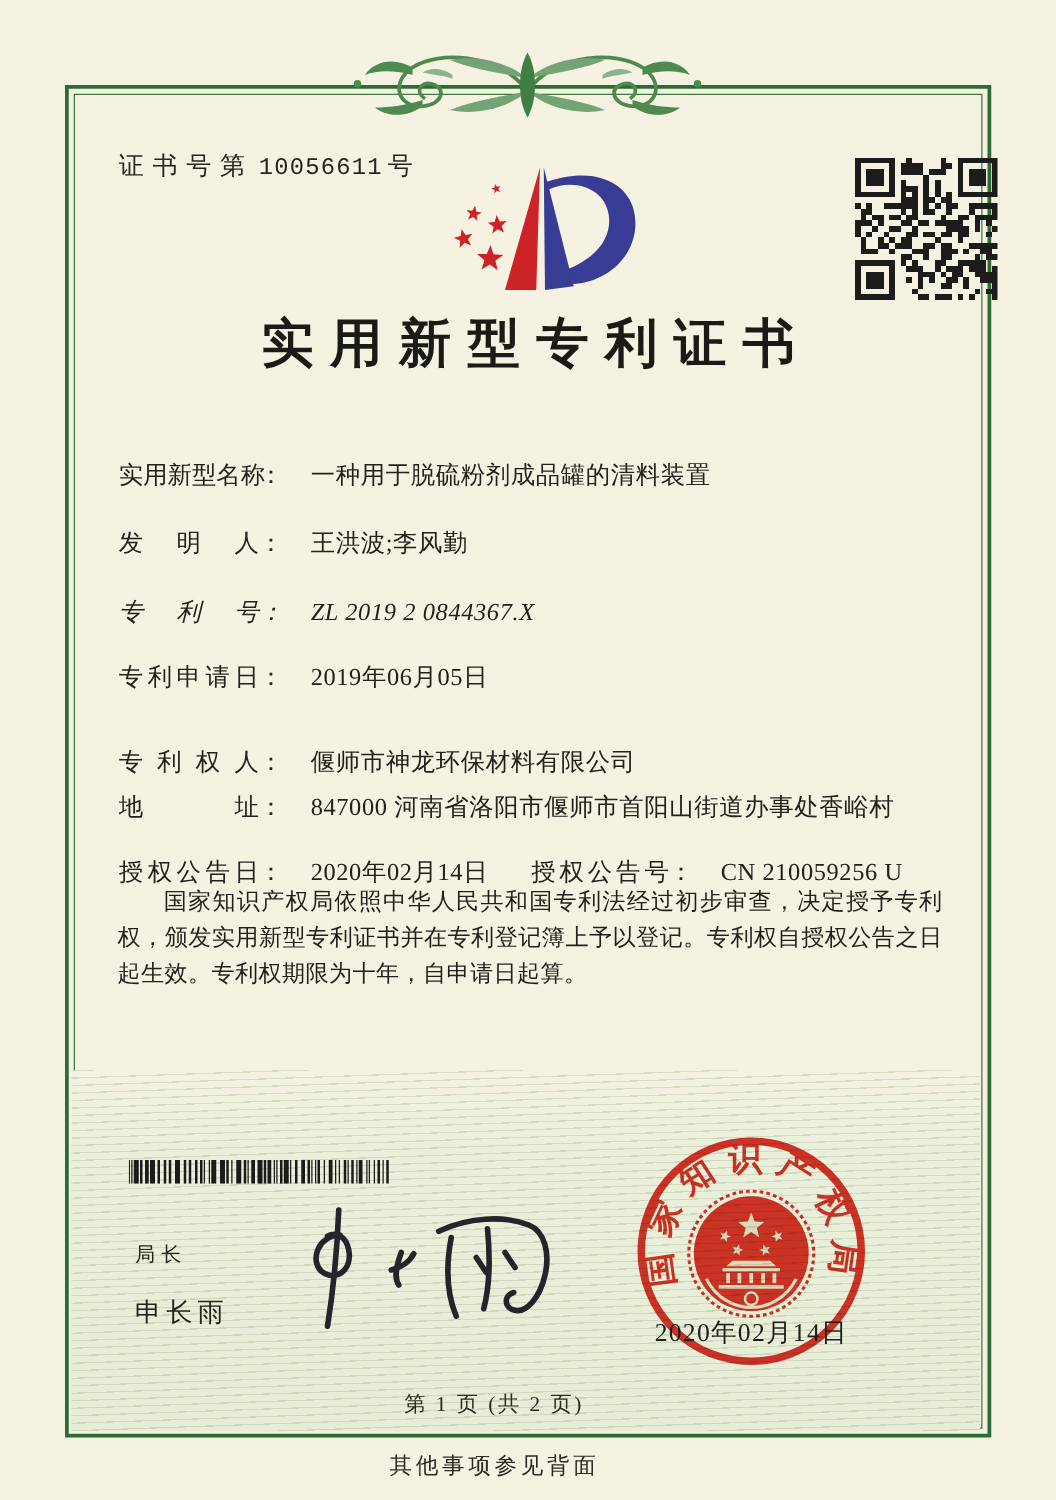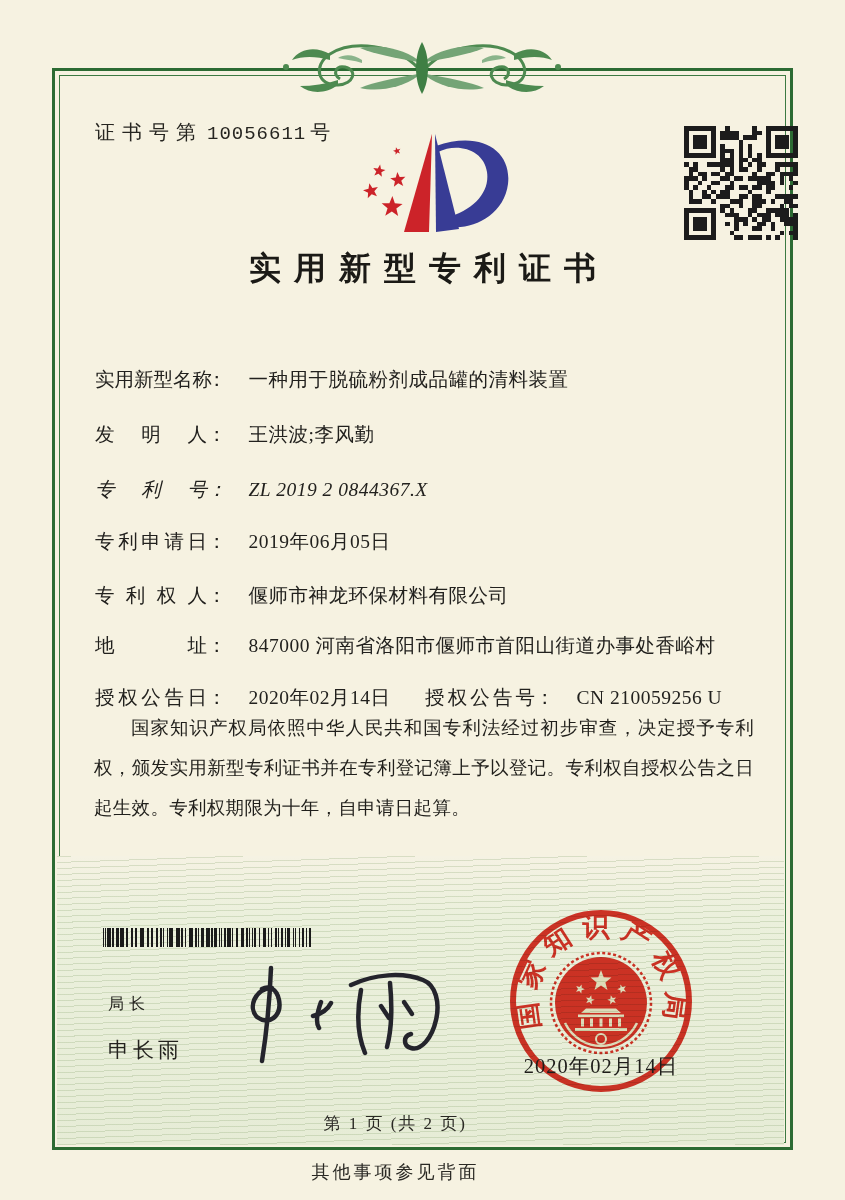--- a/index.html
+++ b/index.html
@@ -26,37 +26,37 @@
       repeating-linear-gradient(178deg, rgba(128,158,102,.25) 0 1px, rgba(0,0,0,0) 1px 6px),
       linear-gradient(180deg,#f5f2e3 0,#ebf0dc 60px,#e6ecd6 100%);
   }
   .cert-no{
     left:95px;top:119px;font-size:20px;white-space:nowrap;color:#262520;
   }
   .cert-no .cjk{letter-spacing:7px;}
   .cert-no .num{font-family:"Liberation Mono","DejaVu Sans Mono",monospace;font-size:19px;letter-spacing:1px;padding:0 4px;}
   .title{
     left:0;top:247px;width:845px;text-align:center;
-    font-size:32px;font-weight:700;letter-spacing:13px;text-indent:13px;
+    font-size:42px;font-weight:700;letter-spacing:13px;text-indent:13px;
     color:#1b1a16;
   }
   .fields{left:95px;top:364px;width:660px;font-size:19.5px;}
   .frow{position:absolute;left:0;white-space:nowrap;}
   .frow:nth-child(1){top:2px;}
   .frow:nth-child(2){top:57px;}
   .frow:nth-child(3){top:112px;font-style:italic;}
   .frow:nth-child(4){top:164px;}
-  .frow:nth-child(5){top:218px;}
+  .frow:nth-child(5){top:232px;}
   .frow:nth-child(6){top:268px;}
   .frow:nth-child(7){top:320px;}
   .flabel{display:inline-block;width:112px;text-align:justify;text-align-last:justify;}
   .fvalue{margin-left:22px;letter-spacing:.5px;}
   .fpair2{position:absolute;left:330px;top:0;white-space:nowrap;}
   .fpair2 .flabel{width:110px;}
-  .paras{left:94px;top:708px;width:660px;font-size:18.5px;line-height:40px;text-align:justify;color:#201f1b;}
+  .paras{left:94px;top:708px;width:660px;font-size:18.5px;line-height:29px;text-align:justify;color:#201f1b;}
   .paras p{margin:0;text-indent:2em;letter-spacing:.3px;}
   .director{left:108px;top:994px;font-size:16px;letter-spacing:5px;color:#23221e;}
   .director-name{left:108px;top:1036px;font-size:21px;letter-spacing:4px;color:#23221e;}
   .sig{left:224px;top:958px;width:232px;height:108px;}
   .seal{left:506px;top:906px;width:190px;height:190px;mix-blend-mode:multiply;opacity:.95;}
   .seal-date{left:508px;top:1052px;width:186px;text-align:center;font-size:20.5px;letter-spacing:1px;color:#1e1d1a;}
   .pageno{left:282px;top:1112px;width:185px;text-align:right;font-size:17px;letter-spacing:2px;color:#2a2924;}
   .backnote{left:278px;top:1160px;width:235px;text-align:center;font-size:18px;letter-spacing:3px;color:#2a2924;}
   .ornament{left:242px;top:30px;width:360px;height:76px;}
   .logo{left:346px;top:130px;width:178px;height:108px;}

